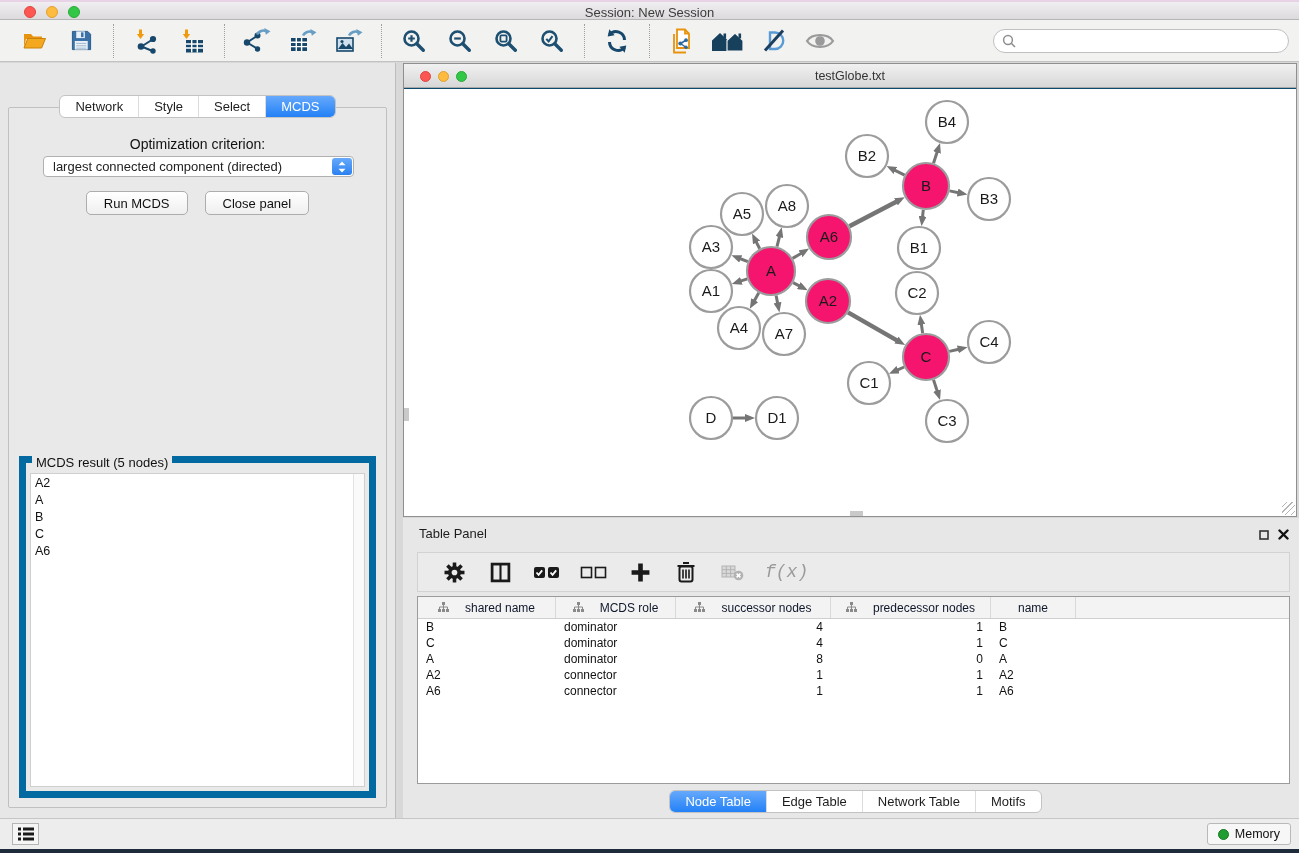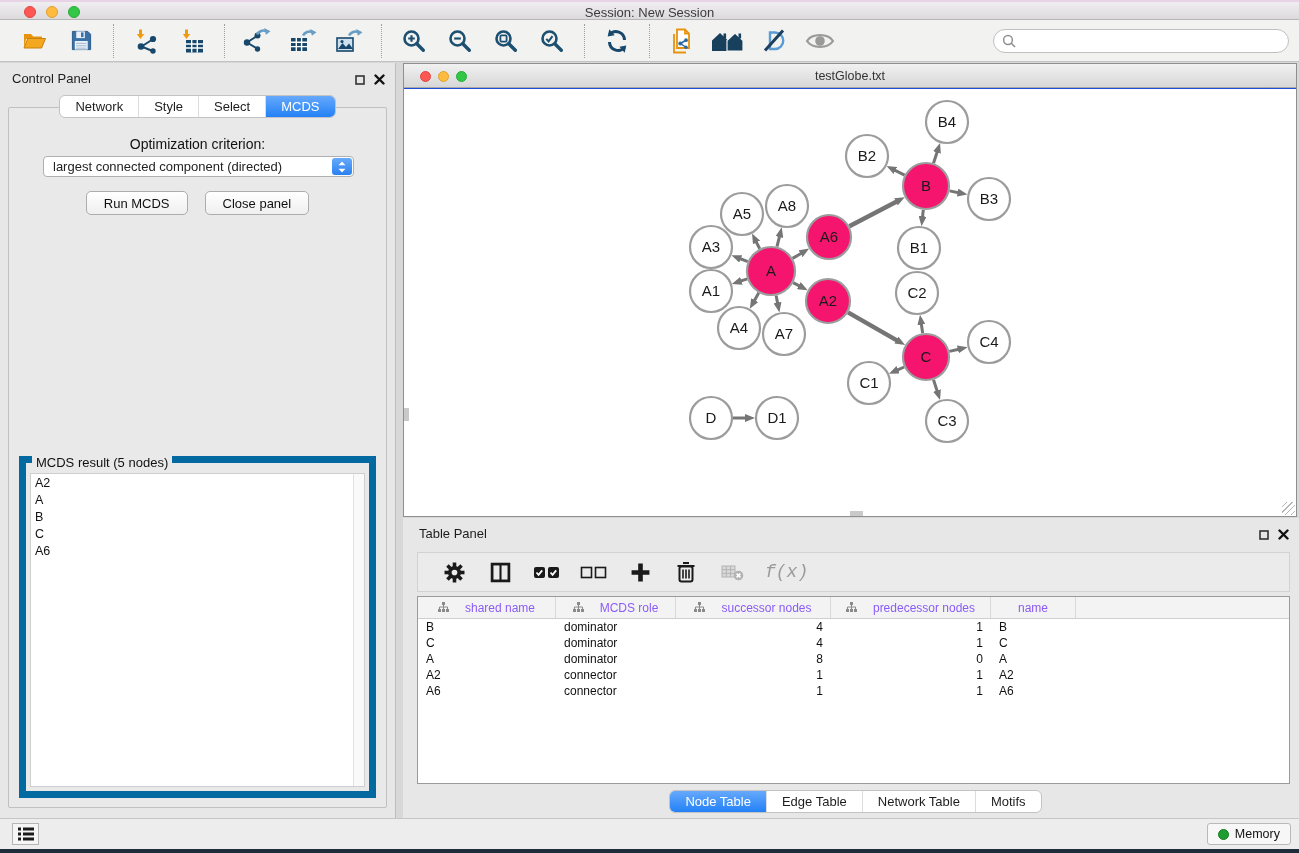--- a/index.html
+++ b/index.html
@@ -43,21 +43,21 @@
   .cp-buttons { position:absolute; left:0; right:0; top:83px; display:flex; justify-content:center; gap:17px; }
   .push-btn { height:24px; padding:0 17px; font-size:13px; color:#111; background:linear-gradient(#ffffff,#efefef);
     border:1px solid #adadad; border-radius:5px; font-family:"Liberation Sans",sans-serif; }
   .result-group { position:absolute; left:10px; right:10px; top:348px; bottom:9px; border:7px solid #0369a1;padding-left:24px; }
   .result-legend { position:absolute; top:-8px; left:6px; background:#e9e9e9; padding:0 4px; font-size:13px; color:#111; }
   .result-list { position:absolute; left:4px; right:4px; top:10px; bottom:4px; background:#fff; border:1px solid #cfcfcf; }
   .result-scroll { position:absolute; right:0; top:0; bottom:0; width:11px; background:#fafafa; border-left:1px solid #e2e2e2; }
   .list-item { font-size:12.5px; line-height:16px; padding-left:4px; padding-top:1px; color:#111; }
 
   
-  .network-window { position:absolute; left:403px; top:63px; width:894px; height:454px; border:1px solid #8f8f8f; background:#1d4ed8; }
+  .network-window { position:absolute; left:403px; top:63px; width:894px; height:454px; border:1px solid #8f8f8f; background:#0c4a6e; }
   .nw-titlebar { position:relative; height:24px; background:linear-gradient(#f1f1f1,#d7d7d7); border-bottom:1px solid #a9a9a9; }
   .nw-titlebar .title { position:absolute; left:0; right:0; top:5px; text-align:center; font-size:12.5px; color:#333; }
   .tl2 { position:absolute; top:7px; width:11px; height:11px; border-radius:50%; }
   .tl2.red { left:16px; background:#fc5753; border:1px solid #e04540; }
   .tl2.yel { left:34px; background:#fdbc40; border:1px solid #e0a12f; }
   .tl2.grn { left:52px; background:#33c748; border:1px solid #27ab37; }
   .nw-canvas { position:absolute; left:0; top:25px; width:892px; height:427px; background:#fff; overflow:hidden; }
   .nw-vthumb { position:absolute; left:0; top:344px; width:5px; height:13px; background:#c9c9c9; }
   .nw-hthumb { position:absolute; left:446px; bottom:0; width:13px; height:5px; background:#c9c9c9; }
   .nw-grip { position:absolute; right:1px; bottom:1px; width:13px; height:13px;
@@ -66,21 +66,21 @@
   
   .table-panel { position:absolute; left:403px; top:518px; width:896px; height:300px; background:#e7e7e7; }
   .tp-header { position:relative; height:30px; }
   .tp-header .ph-title { position:absolute; left:16px; top:8px; font-size:13px; color:#1d1d1d; }
   .tp-toolbar { position:absolute; left:14px; right:9px; top:34px; height:40px; background:#ebebeb;
     border:1px solid #d2d2d2; display:flex; align-items:center; padding-left:13px; }
   .tp-tool { min-width:26px; height:28px; display:flex; align-items:center; justify-content:center; margin:0 10px; flex:none; }
   .fx-label { font-family:Liberation Mono, monospace; font-style:italic; font-size:18px; color:#9a9a9a; }
   .table-box { position:absolute; left:14px; right:9px; top:78px; height:188px; background:#fff; border:1px solid #9b9b9b; overflow:hidden; }
   .tbl-head { display:flex; height:22px; background:#f3f3f3; border-bottom:1px solid #cfcfcf; }
-  .th-cell { display:flex; align-items:center; justify-content:center; gap:16px; font-size:12px; color:#8b5cf6; border-right:1px solid #d9d9d9; flex:none; }
+  .th-cell { display:flex; align-items:center; justify-content:center; gap:16px; font-size:12px; color:#0f172a; border-right:1px solid #d9d9d9; flex:none; }
   .tbl-row { display:flex; height:16px; align-items:center; }
   .td-cell { font-size:12px; color:#111; padding:0 8px; flex:none; white-space:nowrap; overflow:hidden; }
   .table-tabs { position:absolute; bottom:5px; left:0; right:0; display:flex; justify-content:center;margin-left:9px; }
 
   
   .status-bar { position:absolute; left:0; top:818px; width:1299px; height:31px; background:#ededed; border-top:1px solid #c6c6c6; }
   .list-btn { position:absolute; left:12px; top:4px; width:27px; height:22px; border:1px solid #b5b5b5; background:#f5f5f5;
     display:flex; align-items:center; justify-content:center; }
   .memory-btn { position:absolute; right:8px; top:4px; height:22px; border:1px solid #b9b9b9; border-radius:3px;
     background:#f7f7f7; display:flex; align-items:center; gap:6px; padding:0 10px; font-size:12.5px; color:#111; }
@@ -233,31 +233,20 @@
   <div class="search-box">
     <svg width="14" height="14" viewBox="0 0 14 14">
         <circle cx="6" cy="6" r="4.4" fill="none" stroke="#8f8f8f" stroke-width="1.5"></circle>
         <path d="M9.3 9.3L13 13" stroke="#8f8f8f" stroke-width="1.6"></path>
       </svg>
     <input value="" placeholder="" style="">
   </div>
 </div>
 
 <div class="control-panel">
-  <div class="panel-header">
-    <span class="ph-title">Control Panel</span>
-    <span class="ph-icons">
-      <span><svg width="10" height="10">
-            <rect x="1" y="1" width="8" height="8" fill="none" stroke="#333" stroke-width="1.6"></rect>
-          </svg></span>
-      <span><svg width="11" height="11">
-            <path d="M1.5 1.5l8 8M9.5 1.5l-8 8" stroke="#111" stroke-width="2.4" stroke-linecap="round"></path>
-          </svg></span>
-    </span>
-  </div>
   <div class="cp-tabs">
       <div class="segmented" id="cp-tabs">
         <div class="seg">Network</div>
         <div class="seg">Style</div>
         <div class="seg">Select</div>
         <div class="seg active">MCDS</div>
       </div>
     </div>
   <div class="cp-box">
     <div class="opt-label">Optimization criterion:</div>

